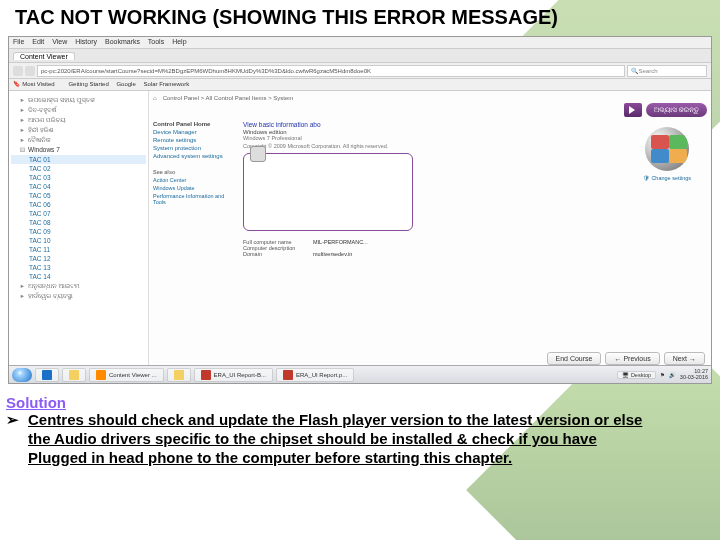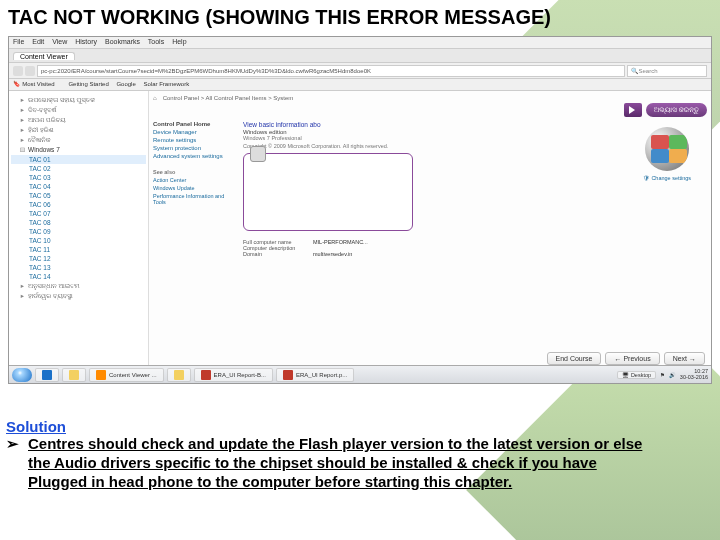--- a/index.html
+++ b/index.html
@@ -1,20 +1,20 @@
 <!DOCTYPE html>
 <html><head>
 <meta charset="utf-8">
 <style>
   * { box-sizing: border-box; margin: 0; padding: 0; }
   body { width: 720px; height: 540px; font-family: Arial, sans-serif; background: #fff; position: relative; overflow: hidden; }
   .slide { width: 720px; height: 540px; position: relative; }
   .deco1 { position: absolute; right: -40px; top: -60px; width: 200px; height: 200px; background: linear-gradient(135deg, #8bc34a, #558b2f); transform: rotate(45deg); opacity: 0.4; }
   .deco2 { position: absolute; right: -60px; bottom: -80px; width: 260px; height: 260px; background: linear-gradient(135deg, #9ccc65, #33691e); transform: rotate(45deg); opacity: 0.5; }
-  .title { position: absolute; top: 6px; left: 8px; font-weight: bold; font-size: 20px; color: #000; z-index: 2; }
+  .title { position: absolute; top: 6px; left: 15px; font-weight: bold; font-size: 20px; color: #000; z-index: 2; }
   .screenshot { position: absolute; top: 36px; left: 8px; width: 704px; height: 348px; border: 1px solid #999; background: #f4f4f4; font-size: 7px; z-index: 2; }
   .ff-menu { height: 12px; background: #f0f0f0; padding: 1px 4px; font-size: 7px; color: #333; border-bottom: 1px solid #ccc; }
   .ff-menu span { margin-right: 6px; }
   .ff-tab { height: 14px; background: #e8e8e8; padding: 1px 4px; border-bottom: 1px solid #ccc; display: flex; align-items: center; }
   .ff-tab-i { background: #fff; padding: 0 6px; border: 1px solid #ccc; border-bottom: none; border-radius: 3px 3px 0 0; font-size: 7px; }
   .ff-url { height: 16px; background: #f0f0f0; padding: 1px 4px; display: flex; align-items: center; gap: 2px; border-bottom: 1px solid #ccc; }
   .url-box { flex: 1; background: #fff; border: 1px solid #ccc; height: 12px; padding: 0 3px; font-size: 6px; color: #555; overflow: hidden; white-space: nowrap; display: flex; align-items: center; }
   .nav-btn { width: 10px; height: 10px; background: #ddd; border-radius: 2px; }
   .search-box { width: 80px; background: #fff; border: 1px solid #ccc; height: 12px; font-size: 6px; padding: 0 3px; display: flex; align-items: center; color: #888; }
   .ff-bm { height: 12px; background: #f0f0f0; padding: 1px 4px; font-size: 6px; color: #333; border-bottom: 1px solid #ccc; }
@@ -64,21 +64,21 @@
   .nav-bar .nbtn { font-size: 7px; background: linear-gradient(#fefefe,#e8e8e8); border: 1px solid #bbb; border-radius: 3px; padding: 2px 8px; color: #333; }
   .task { position: absolute; bottom: 0; left: 0; right: 0; height: 18px; background: linear-gradient(#eef0f3,#d8dbe0); border-top: 1px solid #aaa; display: flex; align-items: center; padding: 0 3px; gap: 3px; }
   .start { width: 20px; height: 14px; border-radius: 7px; background: radial-gradient(circle at 40% 35%, #fff 0%, #a8d8ff 15%, #1a70c8 100%); position: relative; }
   .tbtn { height: 14px; padding: 0 6px; background: rgba(255,255,255,0.5); border: 1px solid rgba(0,0,0,0.15); border-radius: 2px; font-size: 6px; display: flex; align-items: center; gap: 3px; color: #333; }
   .tbtn .ic { width: 10px; height: 10px; border-radius: 1px; }
   .tbtn .ic.ff { background: #ff8a00; } .tbtn .ic.ie { background: #1a70c8; } .tbtn .ic.fd { background: #f3d060; } .tbtn .ic.pdf { background: #c0392b; }
   .tray { margin-left: auto; display: flex; align-items: center; gap: 4px; font-size: 5.5px; color: #333; }
   .tray .show-dt { background: rgba(255,255,255,0.5); border: 1px solid rgba(0,0,0,0.15); border-radius: 2px; padding: 0 4px; display: flex; align-items: center; gap: 2px; }
   .tray .clock { text-align: right; line-height: 1; }
   .solution { position: absolute; left: 6px; top: 394px; width: 640px; z-index: 3; }
-  .sol-head { font-weight: bold; font-size: 15px; color: #1d4ed8; text-decoration: underline; margin-top: 24px; }
+  .sol-head { font-weight: bold; font-size: 15px; color: #8b5cf6; text-decoration: underline; }
   .sol-body { font-weight: bold; font-size: 15px; color: #000; display: flex; }
   .bullet { width: 22px; flex-shrink: 0; }
   .sol-text { line-height: 1.25; text-decoration: underline; }
 </style>
 </head>
 <body>
 
 <div class="slide">
   <div class="deco1"></div>
   <div class="deco2"></div>

